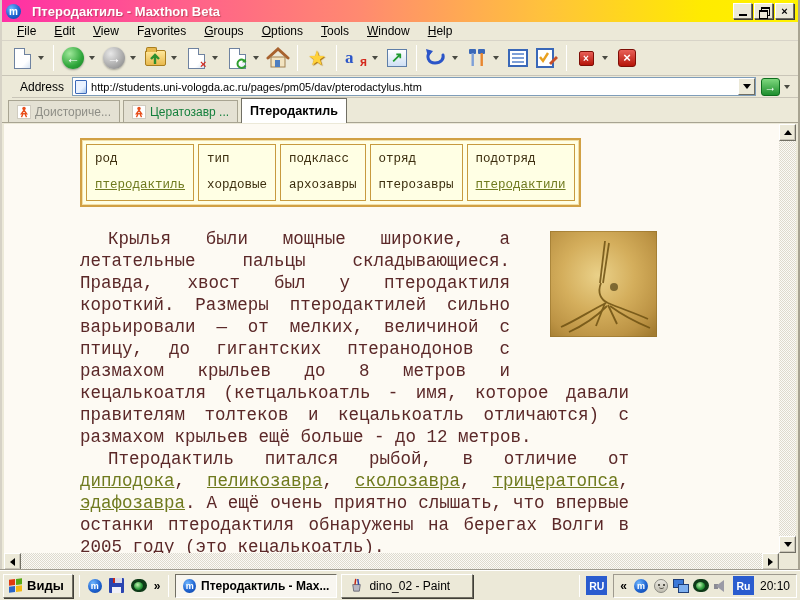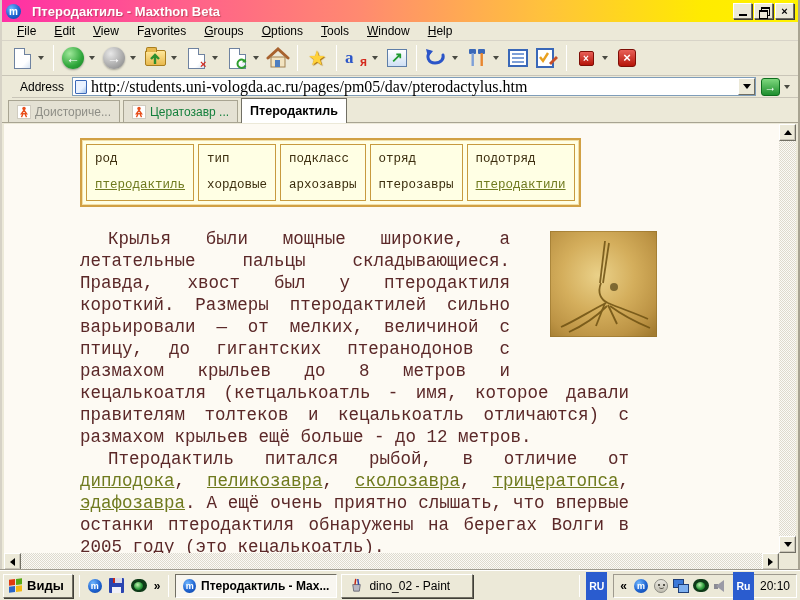--- a/index.html
+++ b/index.html
@@ -49,21 +49,21 @@
   .launch-ico span { position:absolute; left:3px; top:-1px; color:#1E9A2E; font-weight:bold; font-size:14px; }
   .redx-small { width:15px; height:15px; background:linear-gradient(#E86058,#B51408); border:1px solid #7E0E06; border-radius:2px; color:#fff; font-weight:bold; font-size:10px; line-height:13px; text-align:center; }
   .redx-big { width:18px; height:18px; background:linear-gradient(#E86058,#B51408); border:1px solid #7E0E06; border-radius:3px; color:#fff; font-weight:bold; font-size:13px; line-height:16px; text-align:center; }
   .list-ico { width:20px; height:18px; border:2px solid #3A68B8; background:#fff; display:flex; flex-direction:column; justify-content:space-evenly; padding:0 2px; }
   .list-ico i { display:block; height:2px; background:#7EA0D8; }
 
   #addressbar { position:absolute; top:76px; left:10px; right:0; height:22px; background:#ECE9D8; border-bottom:1px solid #C9C5B8; display:flex; align-items:center; padding:0 4px; }
   #address-label { font-size:12px; color:#000; padding:0 8px 0 4px; }
   #address-box { flex:1; height:19px; background:#fff; border:1px solid #7F9DB9; display:flex; align-items:center; padding-left:2px; }
   .favicon-page { width:12px; height:14px; background:linear-gradient(135deg,#EAF2FF 60%,#9FC0E8 100%); border:1px solid #3A68B8; border-radius:1px; margin-right:4px; }
-  #address-url { flex:1; font-size:16px; color:#000; white-space:nowrap; overflow:hidden; font-family:Liberation Serif, serif; }
+  #address-url { flex:1; font-size:11px; color:#000; white-space:nowrap; overflow:hidden; font-family:Liberation Sans, sans-serif; }
   #address-drop { width:17px; height:17px; background:#ECE9D8; border:1px solid; border-color:#fff #716F64 #716F64 #fff; display:flex; align-items:center; justify-content:center; }
   #go-btn { width:19px; height:18px; margin-left:5px; border-radius:3px; background:linear-gradient(#7ED87E,#1E8E2E); border:1px solid #0E6E1E; color:#fff; font-weight:bold; font-size:12px; line-height:16px; text-align:center; }
 
   #tabbar { position:absolute; top:98px; left:0; right:0; height:25px; background:#ECE9D8; display:flex; align-items:flex-end; padding-left:6px; border-bottom:1px solid #A8A492; }
   .tab { height:22px; display:flex; align-items:center; gap:4px; padding:0 8px; background:#E4E1D3; border:1px solid #A8A492; border-bottom:none; margin-right:3px; font-size:12px; white-space:nowrap; }
   .tab .tab-label { color:#8E8E86; }
   .tab.t2 .tab-label { color:#15803d; }
   .tab.active { height:25px; background:#FFFFFF; border-color:#716F64; margin-bottom:-1px; }
   .tab.active .tab-label { color:#000; font-weight:bold; font-size:12.5px; }
   .tab-favicon { width:14px; height:14px; background:#fff; border:1px solid #D0CCC0; display:flex; align-items:center; justify-content:center; }
@@ -97,21 +97,21 @@
   #taskbar { position:absolute; left:0; bottom:0; width:800px; height:30px; background:#ECE9D8; border-top:1px solid #FFFFFF; box-shadow:0 -1px 0 #9E9A8E; display:flex; align-items:center; padding:0 3px; gap:4px; }
   #start-btn { height:24px; display:flex; align-items:center; gap:4px; padding:0 8px 0 5px; background:#ECE9D8; border:1px solid; border-color:#FFFFFF #716F64 #716F64 #FFFFFF; box-shadow:1px 1px 0 #403F38; font-weight:bold; font-size:13px; }
   .winflag { width:14px; height:14px; display:grid; grid-template-columns:6px 6px; grid-template-rows:6px 6px; gap:1px; transform:skewY(-6deg); }
   .winflag i:nth-child(1){background:#E03A10;} .winflag i:nth-child(2){background:#57A814;}
   .winflag i:nth-child(3){background:#2A66C8;} .winflag i:nth-child(4){background:#F2B812;}
   .tb-sep { width:1px; height:22px; background:#9E9A8E; border-right:1px solid #fff; margin:0 2px; }
   .ql-icon { width:18px; height:18px; display:flex; align-items:center; justify-content:center; }
   .chevron { font-size:12px; font-weight:bold; color:#000; padding:0 2px; }
   .task-btn { height:24px; display:flex; align-items:center; gap:5px; padding:0 7px; font-size:12px; background:#ECE9D8; border:1px solid; border-color:#FFFFFF #716F64 #716F64 #FFFFFF; box-shadow:1px 1px 0 #403F38; width:162px; white-space:nowrap; overflow:hidden; }
   .task-btn.active { background:#F8F6F0; border-color:#716F64 #FFFFFF #FFFFFF #716F64; box-shadow:none; font-weight:bold; }
-  .lang-box { width:21px; height:28px; background:#2A5CCF; color:#fff; font-size:10.5px; font-weight:bold; display:flex; align-items:center; justify-content:center; }
+  .lang-box { width:21px; height:19px; background:#2A5CCF; color:#fff; font-size:10.5px; font-weight:bold; display:flex; align-items:center; justify-content:center; }
   #tray { height:24px; display:flex; align-items:center; gap:4px; padding:0 6px 0 4px; border:1px solid; border-color:#9E9A8E #FFFFFF #FFFFFF #9E9A8E; margin-left:2px; }
   .tray-icon { width:16px; height:16px; display:flex; align-items:center; justify-content:center; }
   #clock { font-size:12px; color:#000; padding-left:2px; }
   .mx-mini { width:14px; height:14px; border-radius:50%; background:radial-gradient(circle at 35% 30%, #6FB7FF 0%, #1E63D0 55%, #0B3FA0 100%); color:#fff; font-weight:bold; font-size:9px; line-height:14px; text-align:center; }
   .smiley { width:14px; height:14px; border-radius:50%; border:1px solid #8A8A82; background:linear-gradient(#E8E6DE,#C2BFB2); position:relative; }
   .smiley::before { content:""; position:absolute; top:4px; left:3px; width:2px; height:2px; background:#55534A; box-shadow:5px 0 0 #55534A; }
   .smiley::after { content:""; position:absolute; bottom:3px; left:4px; width:5px; height:2px; border-bottom:1px solid #55534A; border-radius:0 0 4px 4px; }
   .eye-ico { width:16px; height:13px; border-radius:50% / 60%; background:#0E3A18; display:flex; align-items:center; justify-content:center; }
   .eye-ico i { width:9px; height:8px; border-radius:50%; background:radial-gradient(circle at 40% 35%, #BFF0B0 0%, #2E9E3E 55%, #0E5E1E 100%); display:block; }
   .speaker { position:relative; width:14px; height:12px; }

